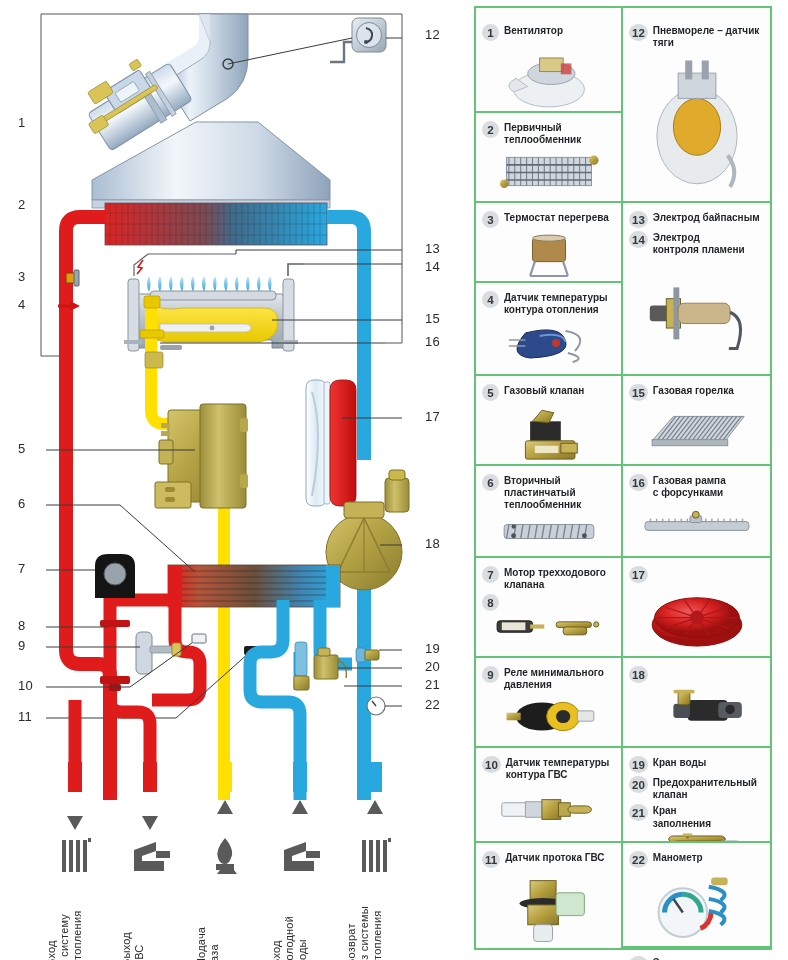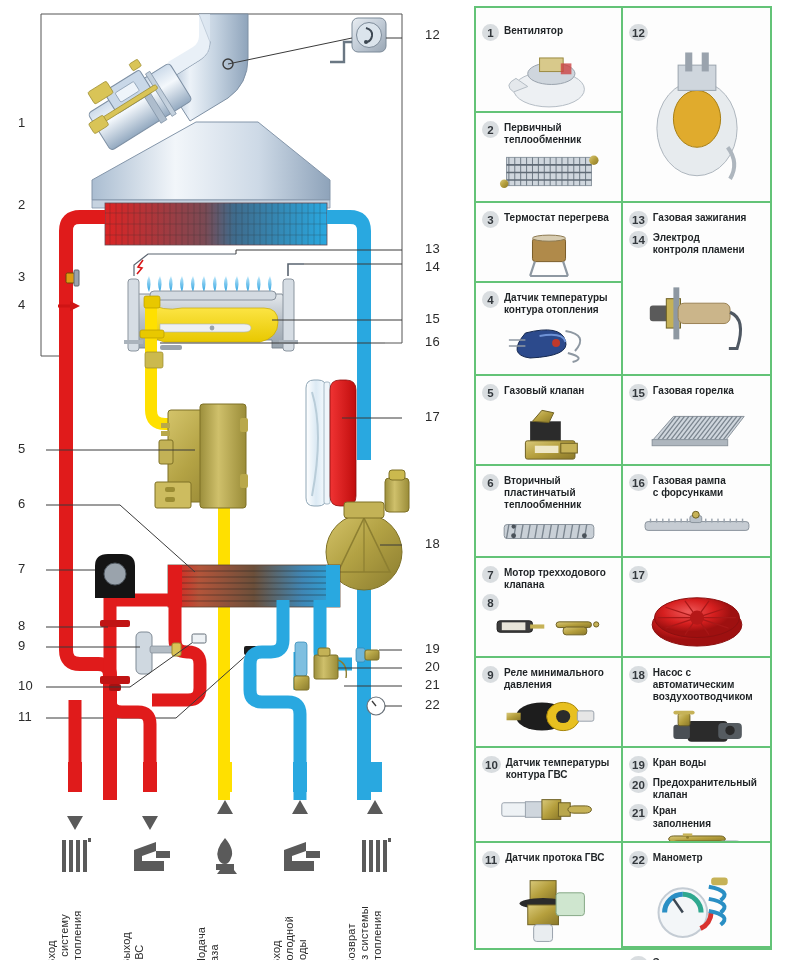--- a/index.html
+++ b/index.html
@@ -768,20 +768,21 @@
                 <rect x="43.66" y="54.72" width="18.88" height="16.72" rx="3" fill="#e9edf0" stroke="#9aa3ad"></rect>
                 <rect x="66.08000000000001" y="22.8" width="28.32" height="22.8" rx="3" fill="#cfe6cf" stroke="#86a886"></rect>
               </svg>
             </div>
           </div>
         </div>
       <div class="lg-col right" id="lg-right">
           <div class="lg-cell" style="top: 8px; height: 187px;">
             <div class="lg-entry">
               <div class="lg-num">12</div>
+              <div class="lg-txt">Пневмореле – датчик тяги</div>
             </div>
             <div class="lg-pic">
               <svg width="118" height="158" viewBox="0 0 118 158">
                 <defs>
                   <linearGradient id="lbair-switch-pic" x1="0" y1="0" x2="1" y2="1">
                     <stop offset="0%" stop-color="#d9c97a"></stop>
                     <stop offset="50%" stop-color="#b59f3d"></stop>
                     <stop offset="100%" stop-color="#8a7829"></stop>
                   </linearGradient>
                   <linearGradient id="lmair-switch-pic" x1="0" y1="0" x2="0" y2="1">
@@ -795,21 +796,21 @@
                 <rect x="40.120000000000005" y="22.12" width="37.76" height="25.28" fill="#cfd6dd" stroke="#9aa3ad"></rect>
                 <rect x="47.2" y="9.48" width="7.08" height="18.96" fill="#9aa3ad"></rect>
                 <rect x="63.720000000000006" y="9.48" width="7.08" height="18.96" fill="#9aa3ad"></rect>
                 <path d="M89.68 104.28 q11.8 15.8 2.36 31.6" fill="none" stroke="#aeb6be" stroke-width="4"></path>
               </svg>
             </div>
           </div>
           <div class="lg-cell" style="top: 195px; height: 173px;">
             <div class="lg-entry">
               <div class="lg-num">13</div>
-              <div class="lg-txt">Газовая зажигания</div>
+              <div class="lg-txt">Электрод байпасным</div>
             </div>
             <div class="lg-entry">
               <div class="lg-num">14</div>
               <div class="lg-txt">Электрод<br>контроля пламени</div>
             </div>
             <div class="lg-pic">
               <svg width="118" height="113" viewBox="0 0 118 113">
                 <defs>
                   <linearGradient id="lbelectrode-pic" x1="0" y1="0" x2="1" y2="1">
                     <stop offset="0%" stop-color="#d9c97a"></stop>
@@ -942,21 +943,20 @@
                   <path d="M59 32.660000000000004 L71.03312176096044 15.778746835761027"></path>
                   <path d="M59 32.660000000000004 L90.50312176096045 22.226811771808602"></path>
                 </g>
                 <circle cx="59" cy="32.660000000000004" r="7.08" fill="#b51818"></circle>
               </svg>
             </div>
           </div>
           <div class="lg-cell" style="top: 650px; height: 90px;">
             <div class="lg-entry">
               <div class="lg-num">18</div>
-              <div class="lg-txt">Насос с автоматическим<br>воздухоотводчиком</div>
             </div>
             <div class="lg-pic">
               <svg width="118" height="47" viewBox="0 0 118 47">
                 <defs>
                   <linearGradient id="lbpump-pic" x1="0" y1="0" x2="1" y2="1">
                     <stop offset="0%" stop-color="#d9c97a"></stop>
                     <stop offset="50%" stop-color="#b59f3d"></stop>
                     <stop offset="100%" stop-color="#8a7829"></stop>
                   </linearGradient>
                   <linearGradient id="lmpump-pic" x1="0" y1="0" x2="0" y2="1">

